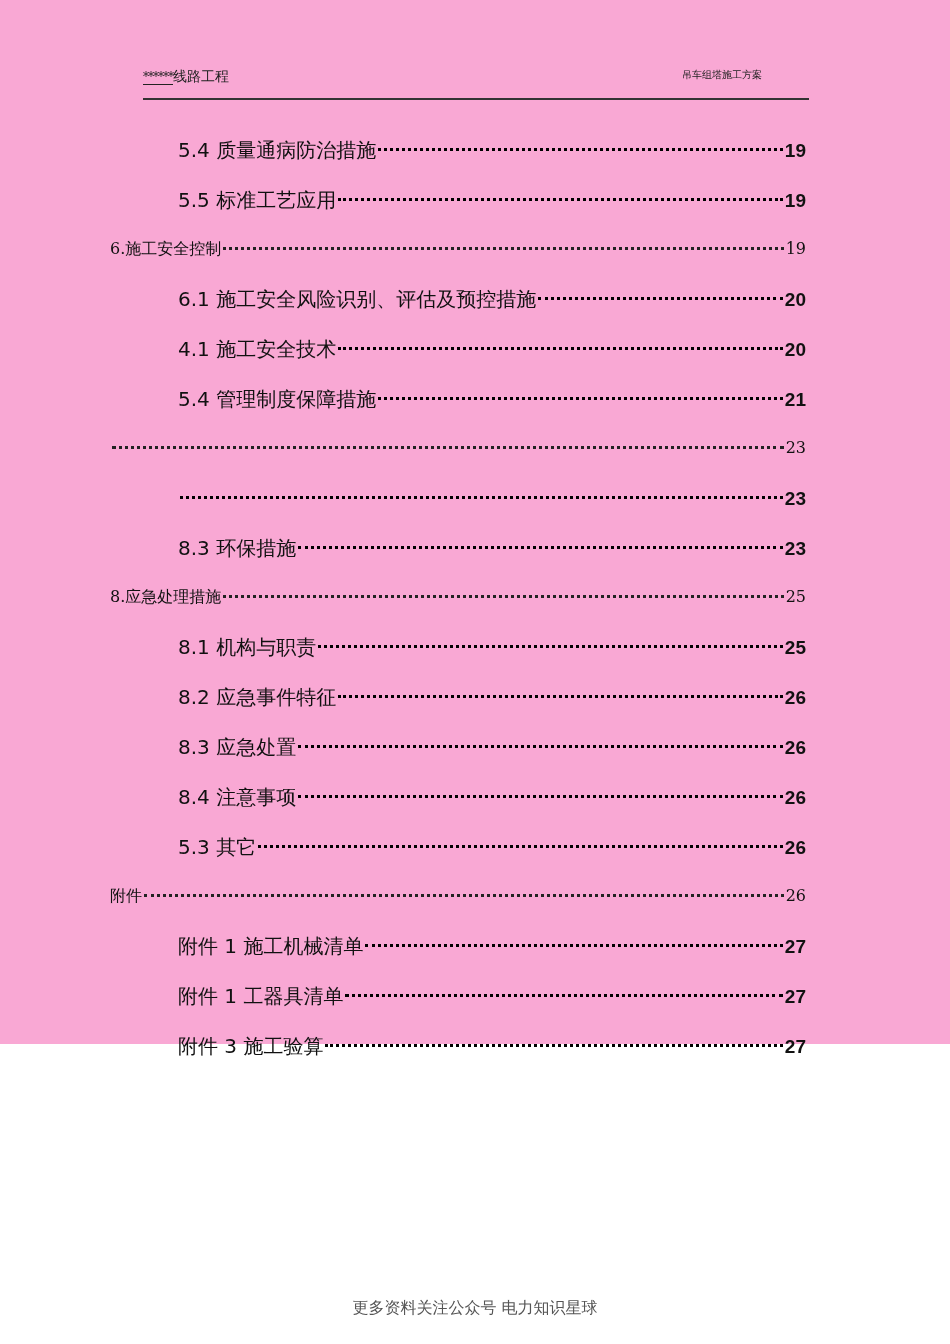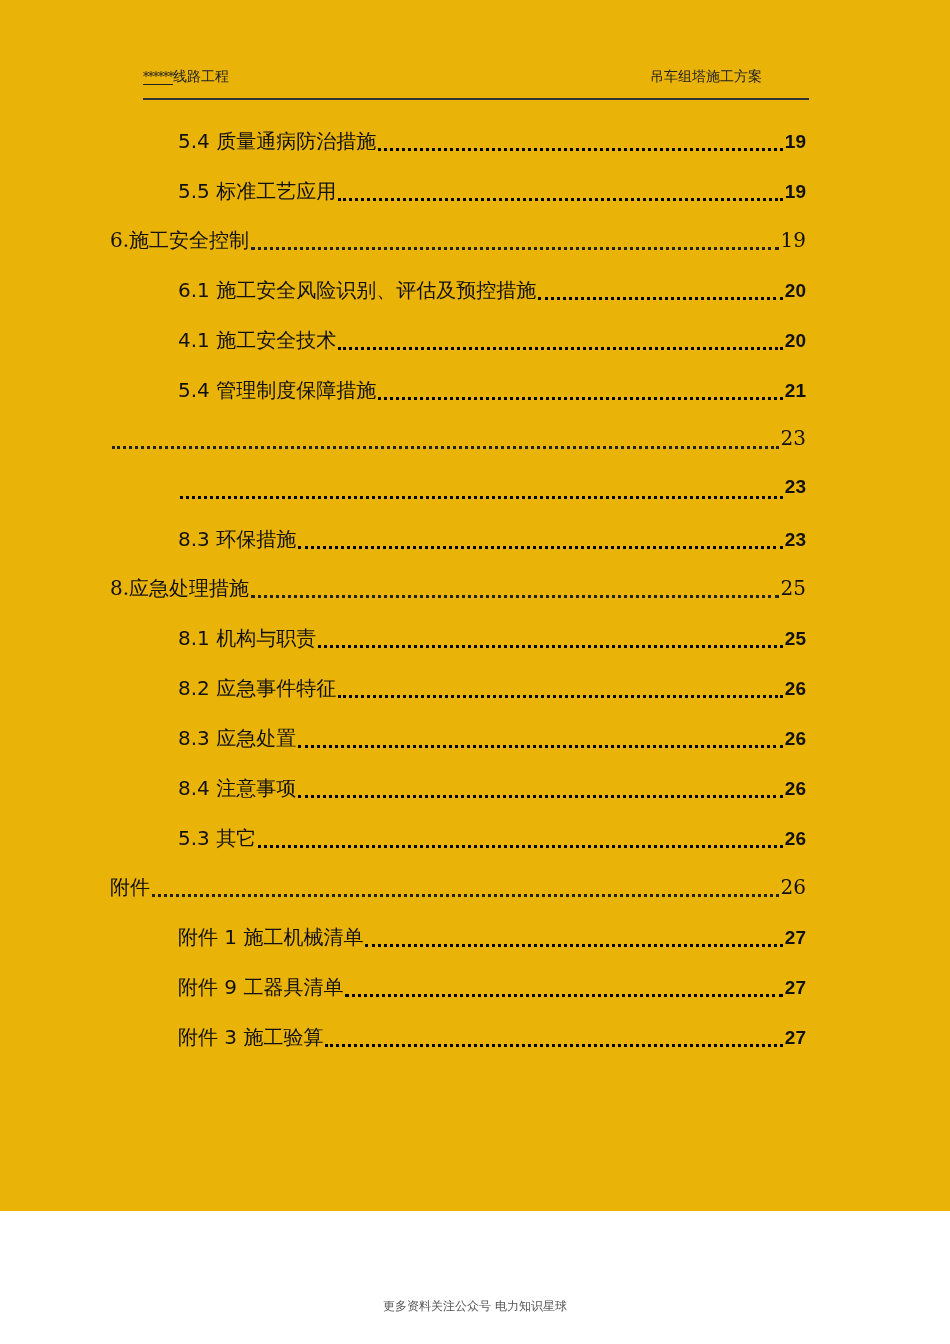--- a/index.html
+++ b/index.html
@@ -1,33 +1,33 @@
 <!DOCTYPE html>
 <html><head>
 <meta charset="utf-8">
 <style>
   html, body { margin: 0; padding: 0; background: #ffffff; }
   body { width: 950px; height: 1344px; position: relative; overflow: hidden; color: #111; }
-  .page { position: absolute; left: 0; top: 0; width: 950px; height: 1211px; background: #eab308; }
+  .page { position: absolute; left: 0; top: 0; width: 950px; height: 1044px; background: #f9a8d4; }
   .header { position: absolute; left: 143px; top: 66px; width: 666px; height: 32px; border-bottom: 2px solid #333; }
   .header-left { position: absolute; left: 0; top: 2px; font-family: "DejaVu Serif", serif; font-size: 14px; color: #222; }
   .header-left .stars { text-decoration: underline; text-underline-offset: 3px; letter-spacing: -1px; font-size: 12px; }
-  .header-right { position: absolute; right: 47px; top: 2px; font-family: "DejaVu Serif", serif; font-size: 14px; color: #222; }
+  .header-right { position: absolute; right: 47px; top: 2px; font-family: "DejaVu Serif", serif; font-size: 10px; color: #222; }
   .toc { position: absolute; left: 0; top: 0; width: 950px; }
   .toc-row { position: absolute; display: flex; align-items: baseline; height: 30px; }
-  .toc-row.l1 { left: 110px; width: 696px; font-family: "DejaVu Serif", serif; font-size: 20px; }
+  .toc-row.l1 { left: 110px; width: 696px; font-family: "DejaVu Serif", serif; font-size: 16px; }
   .toc-row.l2 { left: 178px; width: 628px; font-family: "DejaVu Sans", sans-serif; font-size: 20px; }
   .toc-label { white-space: nowrap; flex: 0 0 auto; }
   .toc-dots { flex: 1 1 auto; overflow: hidden; white-space: nowrap; margin: 0 2px; }
   .l1 .toc-dots { border-bottom: 3px dotted #222; height: 1px; align-self: flex-end; margin-bottom: 7px; letter-spacing: 0; }
   .l2 .toc-dots { border-bottom: 3px dotted #000; align-self: flex-end; margin-bottom: 7px; height: 1px; }
-  .toc-page { flex: 0 0 auto; white-space: nowrap; }
+  .toc-page { flex: 0 0 auto; white-space: nowrap; margin-top: 12px; }
   .l1 .toc-page { font-family: "DejaVu Serif", serif; font-weight: normal; }
   .l2 .toc-page { font-family: "Liberation Sans", sans-serif; font-weight: bold; font-size: 19px; }
-  .footer { position: absolute; left: 0; width: 950px; top: 1298px; text-align: center; font-family: "DejaVu Serif", serif; font-size: 12px; color: #555; }
+  .footer { position: absolute; left: 0; width: 950px; top: 1298px; text-align: center; font-family: "DejaVu Serif", serif; font-size: 16px; color: #555; }
 </style>
 </head>
 <body>
 
 <div class="page">
   <div class="header">
     <div class="header-left">
       <span class="stars">******</span><span>线路工程</span>
     </div>
     <div class="header-right">吊车组塔施工方案</div>
@@ -111,21 +111,21 @@
       <span class="toc-label">附件</span>
       <span class="toc-dots"></span>
       <span class="toc-page">26</span>
     </div>
     <div class="toc-row l2" style="top:924px">
       <span class="toc-label">附件 1 施工机械清单</span>
       <span class="toc-dots"></span>
       <span class="toc-page">27</span>
     </div>
     <div class="toc-row l2" style="top:974px">
-      <span class="toc-label">附件 9  工器具清单</span>
+      <span class="toc-label">附件 1  工器具清单</span>
       <span class="toc-dots"></span>
       <span class="toc-page">27</span>
     </div>
     <div class="toc-row l2" style="top:1024px">
       <span class="toc-label">附件 3 施工验算</span>
       <span class="toc-dots"></span>
       <span class="toc-page">27</span>
     </div>
   </div>
 

